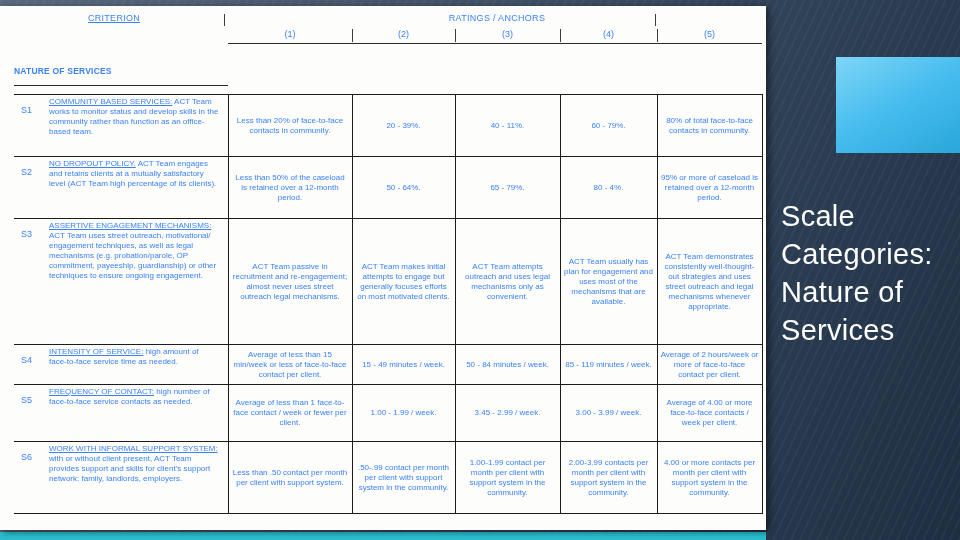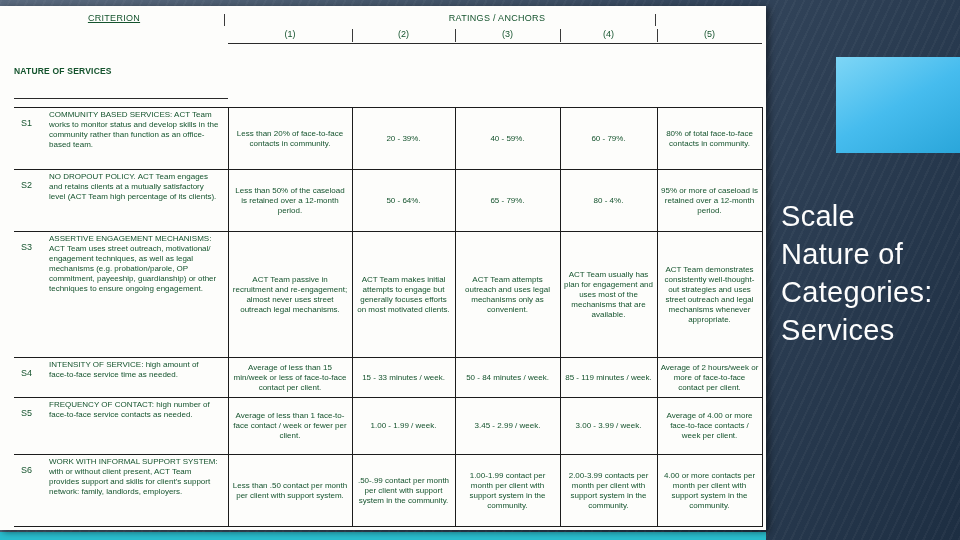--- a/index.html
+++ b/index.html
@@ -17,44 +17,44 @@
     position:absolute; right:0; top:57px; width:124px; height:96px;
     background: linear-gradient(150deg, #7ed6f6 0%, #46bcee 50%, #2aa6da 100%);
   }
   .bottom-strip {
     position:absolute; left:0; bottom:0; width:766px; height:8px;
     background:#2abecf;
   }
   
   .doc {
     position:absolute; left:0; top:6px; width:766px; height:524px;
-    background:#fdfdfb; color:#14532d;
+    background:#fdfdfb; color:#3b82f6;
     box-shadow: 3px 2px 7px rgba(0,0,0,0.5);
   }
   .doc-header { display:flex; padding-top:7px; font-size:9px; letter-spacing:.3px; }
   .hdr-criterion { width:228px; text-align:center; text-decoration:underline; }
   .hdr-ratings { flex:1; text-align:center; }
   .col-numbers {
     display:flex; margin:4px 0 0 228px; width:534px;
     border-bottom:1px solid #2a2a2a; padding:2px 0 4px; font-size:9px;
   }
   .col-numbers span { text-align:center; }
   .cw1{width:124px}.cw2{width:103px}.cw3{width:105px}.cw4{width:97px}.cw5{width:105px}
   .section-label {
     margin:22px 0 0 14px; width:214px; font-size:8.5px; font-weight:bold;
-    letter-spacing:.2px; padding-bottom:22px; border-bottom:1px solid #2a2a2a;
+    letter-spacing:.2px; padding-bottom:9px; border-bottom:1px solid #2a2a2a;
   }
   table.rubric {
     margin:8px 0 0 14px; width:748px;
     border-collapse:collapse; table-layout:fixed;
   }
   .rubric td { overflow:hidden; }
   td.sid { vertical-align:top; padding:10px 0 0 7px; font-size:9px; }
   td.crit { vertical-align:top; padding:2px 9px 2px 1px; font-size:8px; line-height:1.25; }
-  .crit-title { }
+  .crit-title { text-decoration:underline; }
   td.rate {
     border:1.4px solid #1c1c1c; vertical-align:middle; text-align:center;
     font-size:8px; line-height:1.25; padding:2px 3px;
   }
   td.sid, td.crit { border-top:1.4px solid #1c1c1c; }
   tr.last td.sid, tr.last td.crit { border-bottom:1.4px solid #1c1c1c; }
   tr.row-s1 td{height:62px} tr.row-s2 td{height:62px} tr.row-s3 td{height:126px}
   tr.row-s4 td{height:40px} tr.row-s5 td{height:57px} tr.row-s6 td{height:72px}
   .tick { position:absolute; width:1px; background:#3a3a3a; }
   .t1{left:224px;top:8px;height:12px} .t2{left:655px;top:8px;height:12px}
@@ -105,21 +105,21 @@
           <col style="width:105px">
           <col style="width:97px">
           <col style="width:105px">
       </colgroup>
       <tbody>
           <tr class="row-s1">
         <td class="sid">S1</td>
         <td class="crit"><span class="crit-title">COMMUNITY BASED SERVICES:</span> <span>ACT Team works to monitor status and develop skills in the community rather than function as an office-based team.</span></td>
         <td class="rate">Less than 20% of face-to-face contacts in community.</td>
         <td class="rate">20 - 39%.</td>
-        <td class="rate">40 - 59%.</td>
+        <td class="rate">40 - 11%.</td>
         <td class="rate">60 - 79%.</td>
         <td class="rate">80% of total face-to-face contacts in community.</td>
       </tr>
       <tr class="row-s2">
         <td class="sid">S2</td>
         <td class="crit"><span class="crit-title">NO DROPOUT POLICY.</span> <span>ACT Team engages and retains clients at a mutually satisfactory level (ACT Team high percentage of its clients).</span></td>
         <td class="rate">Less than 50% of the caseload is retained over a 12-month period.</td>
         <td class="rate">50 - 64%.</td>
         <td class="rate">65 - 79%.</td>
         <td class="rate">80 - 4%.</td>
@@ -131,21 +131,21 @@
         <td class="rate">ACT Team passive in recruitment and re-engagement; almost never uses street outreach legal mechanisms.</td>
         <td class="rate">ACT Team makes initial attempts to engage but generally focuses efforts on most motivated clients.</td>
         <td class="rate">ACT Team attempts outreach and uses legal mechanisms only as convenient.</td>
         <td class="rate">ACT Team usually has plan for engagement and uses most of the mechanisms that are available.</td>
         <td class="rate">ACT Team demonstrates consistently well-thought-out strategies and uses street outreach and legal mechanisms whenever appropriate.</td>
       </tr>
       <tr class="row-s4">
         <td class="sid">S4</td>
         <td class="crit"><span class="crit-title">INTENSITY OF SERVICE:</span> <span>high amount of face-to-face service time as needed.</span></td>
         <td class="rate">Average of less than 15 min/week or less of face-to-face contact per client.</td>
-        <td class="rate">15 - 33 minutes / week.</td>
+        <td class="rate">15 - 49 minutes / week.</td>
         <td class="rate">50 - 84 minutes / week.</td>
         <td class="rate">85 - 119 minutes / week.</td>
         <td class="rate">Average of 2 hours/week or more of face-to-face contact per client.</td>
       </tr>
       <tr class="row-s5">
         <td class="sid">S5</td>
         <td class="crit"><span class="crit-title">FREQUENCY OF CONTACT:</span> <span>high number of face-to-face service contacts as needed.</span></td>
         <td class="rate">Average of less than 1 face-to-face contact / week or fewer per client.</td>
         <td class="rate">1.00 - 1.99 / week.</td>
         <td class="rate">3.45 - 2.99 / week.</td>
@@ -160,17 +160,17 @@
         <td class="rate">1.00-1.99 contact per month per client with support system in the community.</td>
         <td class="rate">2.00-3.99 contacts per month per client with support system in the community.</td>
         <td class="rate">4.00 or more contacts per month per client with support system in the community.</td>
       </tr>
     </tbody>
       </table>
   </div>
 
   <div class="slide-title">
     <div>Scale</div>
+    <div>Categories:</div>
     <div>Nature of</div>
-    <div>Categories:</div>
     <div>Services</div>
   </div>
 </div>
 
 </body></html>

